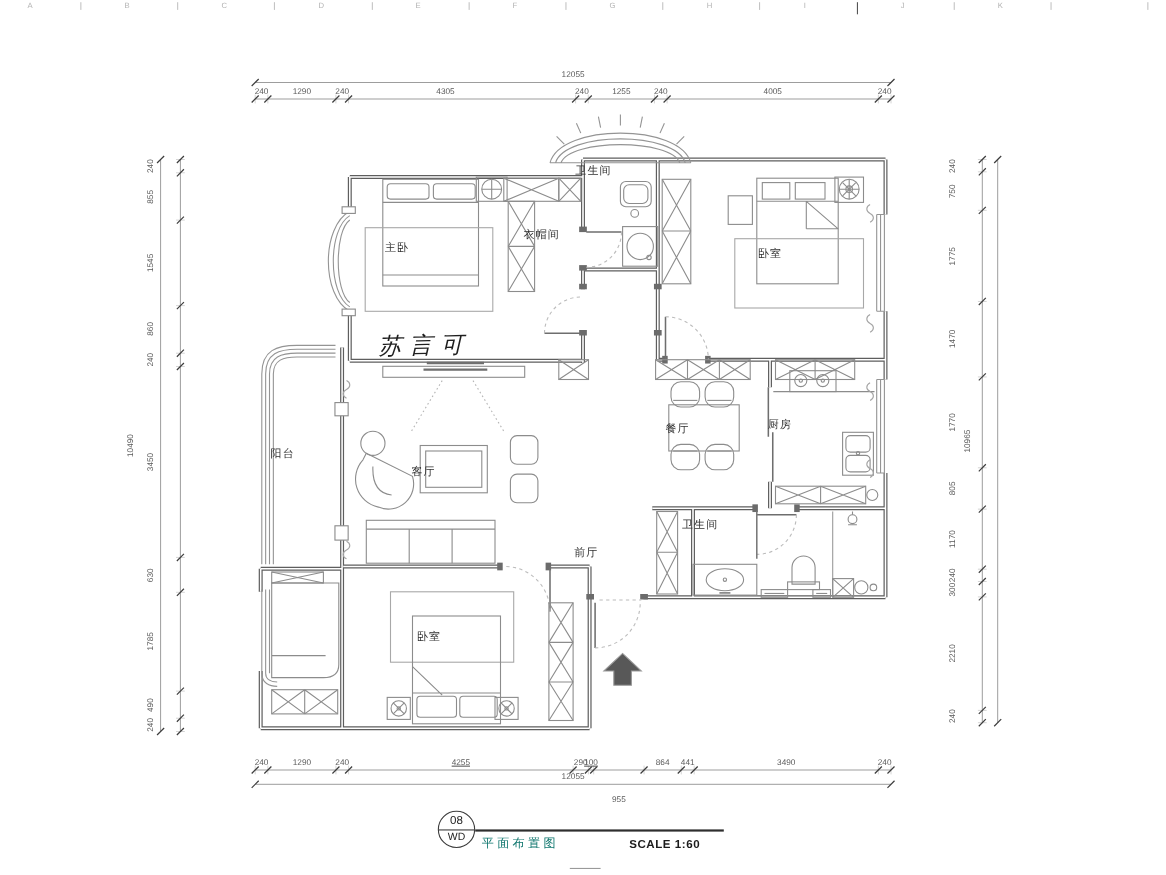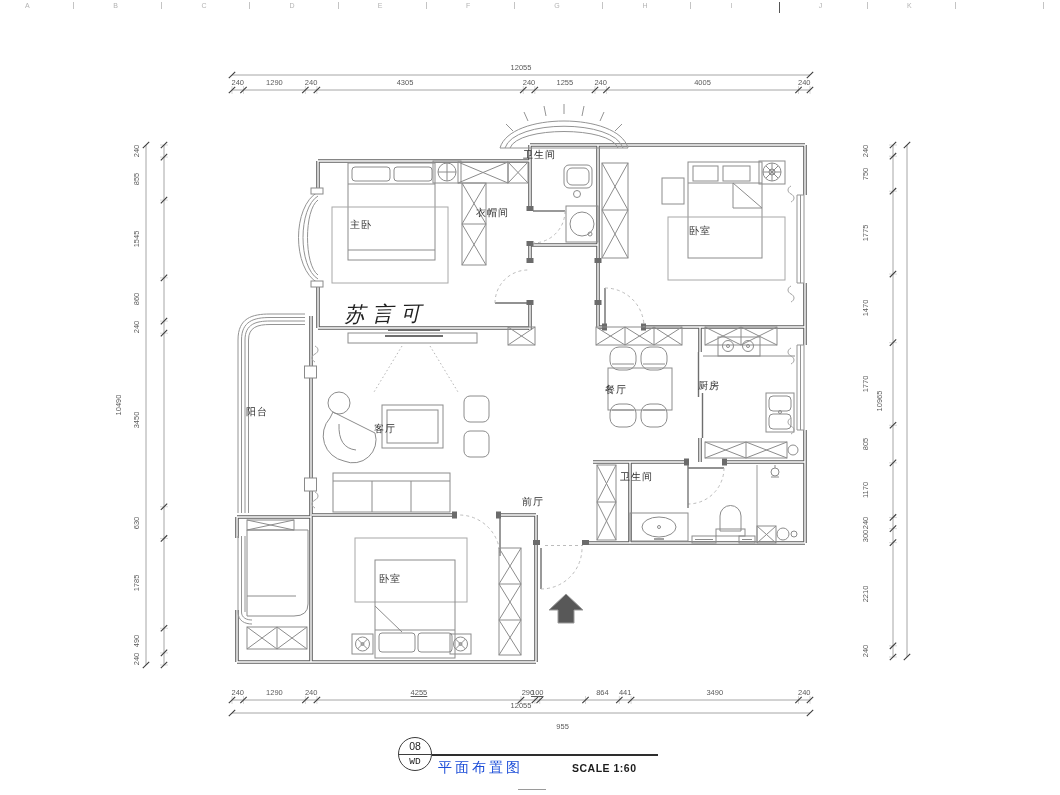--- a/index.html
+++ b/index.html
@@ -15,25 +15,25 @@
   .rtick{position:absolute;width:1px;background:#c4c4c4;}
   #watermark{position:absolute;left:344px;top:300px;font-family:"DejaVu Serif", serif;
              font-style:italic;font-size:21px;color:#1f1f1f;letter-spacing:7px;
              transform:rotate(-1deg);}
   
   #titleblock{position:absolute;left:396px;top:733px;width:262px;height:46px;}
   .tb-circle{position:absolute;left:2px;top:4px;width:32px;height:32px;border:1.4px solid #3d3d3d;
              border-radius:50%;}
   .tb-circle .mid{position:absolute;left:0;top:16px;width:100%;height:0;border-top:1px solid #3d3d3d;}
   .tb-num{position:absolute;left:0;top:2px;width:100%;text-align:center;font-size:10.5px;color:#222;}
-  .tb-code{position:absolute;left:0;top:18px;width:100%;text-align:center;font-size:9.5px;color:#222;font-family:Liberation Mono, monospace;}
+  .tb-code{position:absolute;left:0;top:18px;width:100%;text-align:center;font-size:9.5px;color:#222;}
   .tb-title{position:absolute;left:40px;top:2px;font-size:15px;color:#1c1c1c;letter-spacing:1.5px;
             white-space:nowrap;}
   .tb-underline{position:absolute;left:36px;top:21px;width:226px;height:0;border-top:2px solid #2e2e2e;}
-  .tb-cn{position:absolute;left:42px;top:26px;font-size:14px;color:#1d4ed8;letter-spacing:3px;}
+  .tb-cn{position:absolute;left:42px;top:26px;font-size:11px;color:#0f766e;letter-spacing:3px;}
   .tb-scale{position:absolute;left:176px;top:29px;font-size:10.5px;font-weight:bold;color:#1c1c1c;
             letter-spacing:0.5px;}
   #pagemark{position:absolute;left:518px;top:789px;width:28px;height:0;border-top:1px solid #9a9a9a;}
 </style>
 </head>
 <body>
 
 <div id="canvas">
 
   <div id="ruler">

